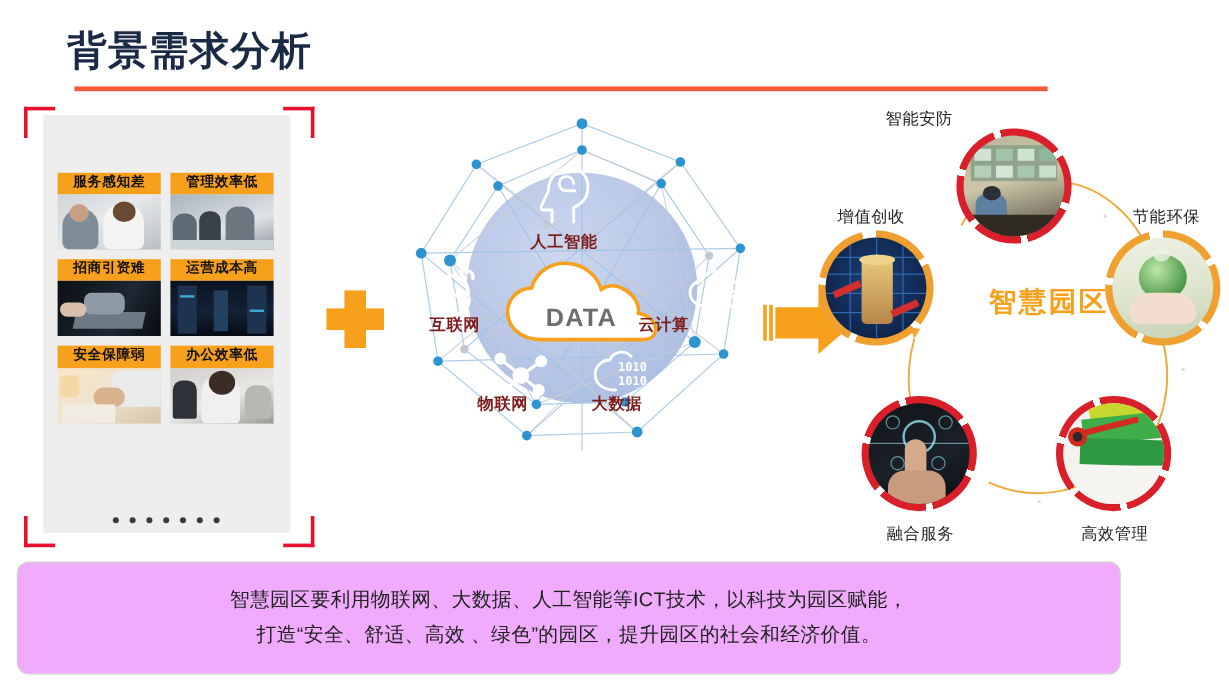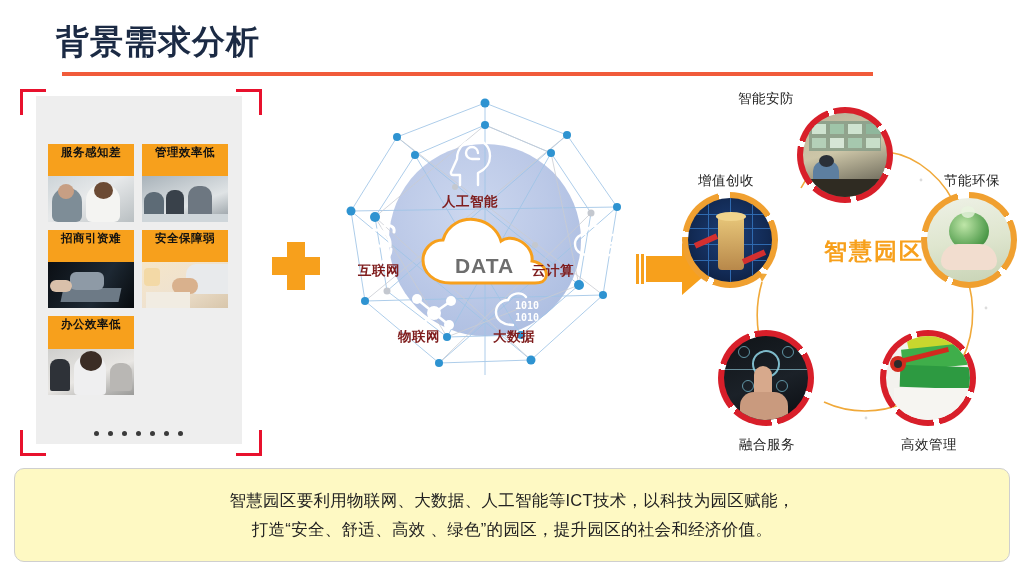--- a/index.html
+++ b/index.html
@@ -39,21 +39,21 @@
     font-size: 23px; font-weight: bold; color: #f7a01c; letter-spacing: 2px;
   }
   .pain-grid {
     position: absolute; left: 34px; top: 56px;
     width: 180px;
     display: grid; grid-template-columns: 86px 86px; gap: 8px 8px;
   }
   .pain-card { width: 86px; }
   .pain-label {
     background: #f7a01c; color: #111; font-size: 11.5px; font-weight: bold;
-    text-align: center; padding: 2px 0 17px; letter-spacing: .5px; line-height: 1.15;
+    text-align: center; padding: 2px 0 3px; letter-spacing: .5px; line-height: 1.15;
   }
   .pain-photo { width: 86px; height: 46px; position: relative; overflow: hidden; }
   .pain-photo i { position: absolute; display: block; }
   .dots {
     position: absolute; left: 0; right: 0; bottom: 24px;
     display: flex; justify-content: center; gap: 9px;
   }
   .dots span { width: 5px; height: 5px; border-radius: 50%; background: #3a3a3a; display: block; }
 
   
@@ -103,22 +103,22 @@
     position: absolute; white-space: nowrap; font-size: 13.5px; color: #222;
     letter-spacing: .5px;
   }
   .park-title {
     position: absolute; left: 122px; top: 148px; width: 172px; text-align: center;
     font-size: 23px; font-weight: bold; color: #f7a01c; letter-spacing: 2px;
   }
 
   
   .caption {
-    position: absolute; left: 14px; top: 468px; width: 996px; height: 94px;
-    border: 1px solid #cfcfcf; border-radius: 10px; background: #fef9c3;
+    position: absolute; left: 14px; top: 468px; width: 920px; height: 94px;
+    border: 1px solid #cfcfcf; border-radius: 10px; background: #f0abfc;
     display: flex; flex-direction: column; align-items: center; justify-content: center;
   }
   .caption div {
     font-size: 16.5px; color: #222; line-height: 1.75; letter-spacing: .3px; text-align: center;
   }
 </style>
 </head>
 <body>
 
 <div id="slide">
@@ -158,20 +158,30 @@
 
       <div class="pain-card">
         <div class="pain-label">招商引资难</div>
         <div class="pain-photo" style="background:linear-gradient(120deg,#0b0f14 0%,#1d2833 60%,#070a0d 100%);">
           <i style="left:14px;top:26px;width:58px;height:14px;background:#6d7a86;transform:skewX(-12deg);"></i>
           <i style="left:22px;top:10px;width:34px;height:18px;border-radius:6px;background:#8e9aa6;"></i>
           <i style="left:2px;top:18px;width:22px;height:12px;border-radius:6px;background:#d9c0aa;"></i>
         </div>
       </div>
 
+      <div class="pain-card">
+        <div class="pain-label">运营成本高</div>
+        <div class="pain-photo" style="background:linear-gradient(180deg,#0a1220 0%,#142236 55%,#060a12 100%);">
+          <i style="left:6px;top:4px;width:16px;height:40px;background:#1d3350;"></i>
+          <i style="left:64px;top:4px;width:16px;height:40px;background:#1d3350;"></i>
+          <i style="left:36px;top:8px;width:12px;height:34px;background:#24405f;"></i>
+          <i style="left:8px;top:12px;width:12px;height:2px;background:#3fa9d6;"></i>
+          <i style="left:66px;top:24px;width:12px;height:2px;background:#3fa9d6;"></i>
+        </div>
+      </div>
 
       <div class="pain-card">
         <div class="pain-label">安全保障弱</div>
         <div class="pain-photo" style="background:linear-gradient(150deg,#f6e6c8 0%,#efe2cf 50%,#d8c6ab 100%);">
           <i style="left:44px;top:2px;width:42px;height:30px;border-radius:10px 0 0 10px;background:#e8eaec;"></i>
           <i style="left:30px;top:16px;width:26px;height:16px;border-radius:8px;background:#d9b18d;"></i>
           <i style="left:4px;top:30px;width:44px;height:16px;background:#f1ece2;"></i>
           <i style="left:2px;top:6px;width:16px;height:18px;border-radius:4px;background:#f3d9a6;"></i>
         </div>
       </div>

